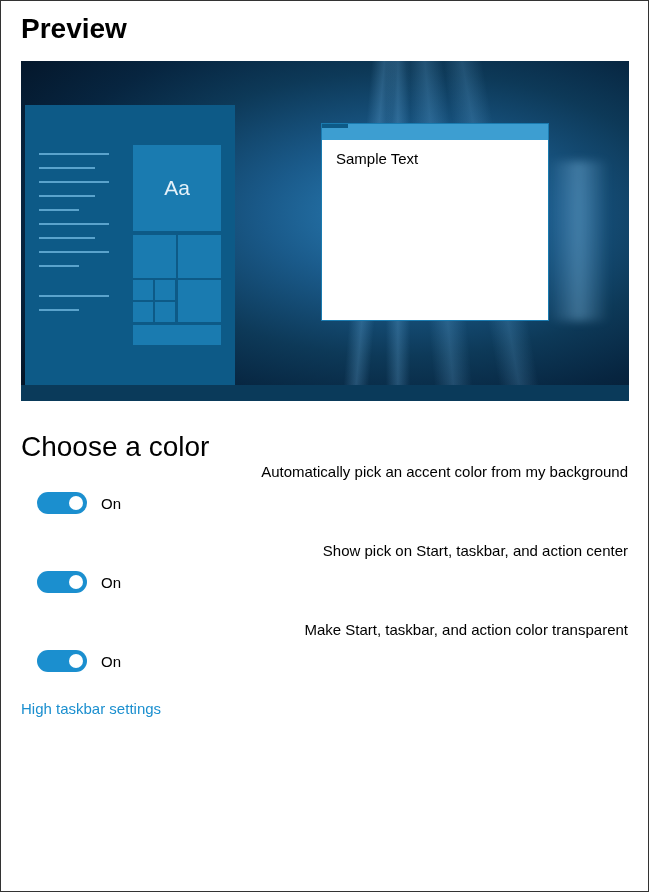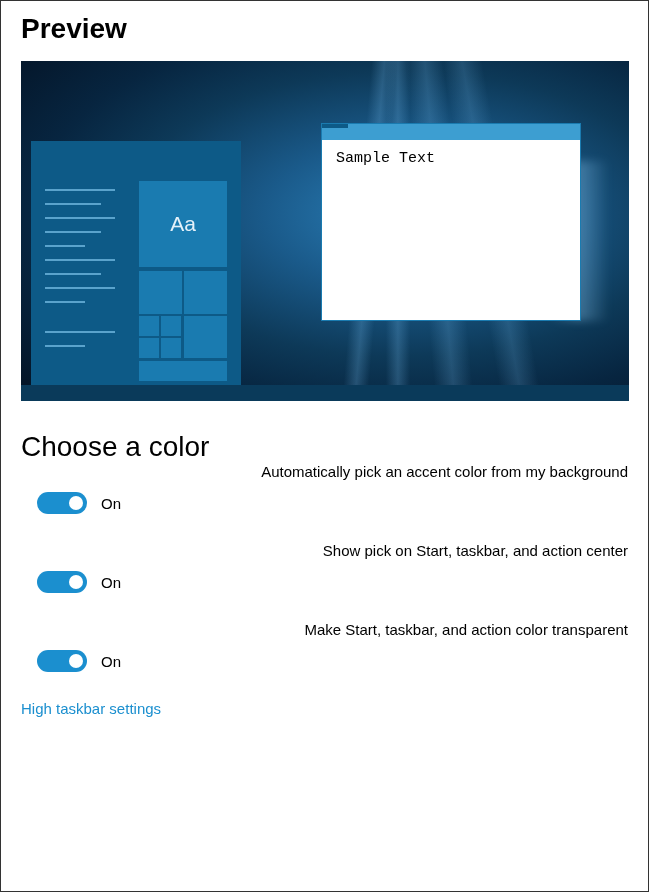--- a/index.html
+++ b/index.html
@@ -53,24 +53,24 @@
       filter: blur(4px);
     }
     .taskbar {
       position: absolute;
       left: 0; right: 0; bottom: 0;
       height: 16px;
       background: #0a3a5a;
     }
     .start-menu {
       position: absolute;
-      left: 10px;
+      left: 4px;
       bottom: 16px;
       width: 210px;
-      height: 244px;
+      height: 280px;
       background: #0d5a87;
     }
     .start-left {
       position: absolute;
       left: 14px;
       top: 48px;
       width: 74px;
     }
     .menu-line {
       height: 2px;
@@ -106,25 +106,24 @@
     .tile-s1 { left: 0; top: 135px; width: 20px; height: 20px; }
     .tile-s2 { left: 22px; top: 135px; width: 20px; height: 20px; }
     .tile-s3 { left: 0; top: 157px; width: 20px; height: 20px; }
     .tile-s4 { left: 22px; top: 157px; width: 20px; height: 20px; }
     .tile-m3 { left: 45px; top: 135px; width: 43px; height: 42px; }
     .tile-row4 { left: 0; top: 180px; width: 88px; height: 20px; }
     .sample-window {
       position: absolute;
       left: 300px;
       top: 62px;
-      width: 260px;
+      width: 228px;
       height: 198px;
       background: #fff;
       border: 1px solid #1a7bb0;
-      font-family: Liberation Mono, monospace;
     }
     .sample-titlebar {
       height: 16px;
       background: #3d9ed1;
       position: relative;
     }
     .sample-titlebar::before {
       content: "";
       position: absolute;
       left: 0; top: 0;

